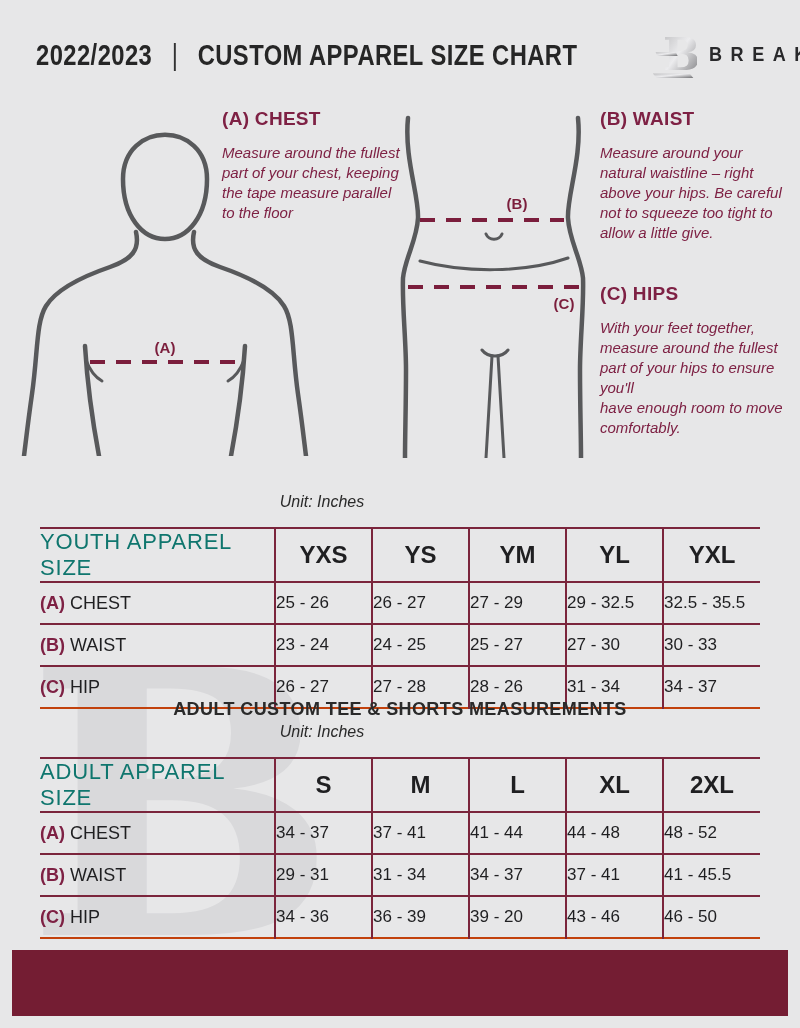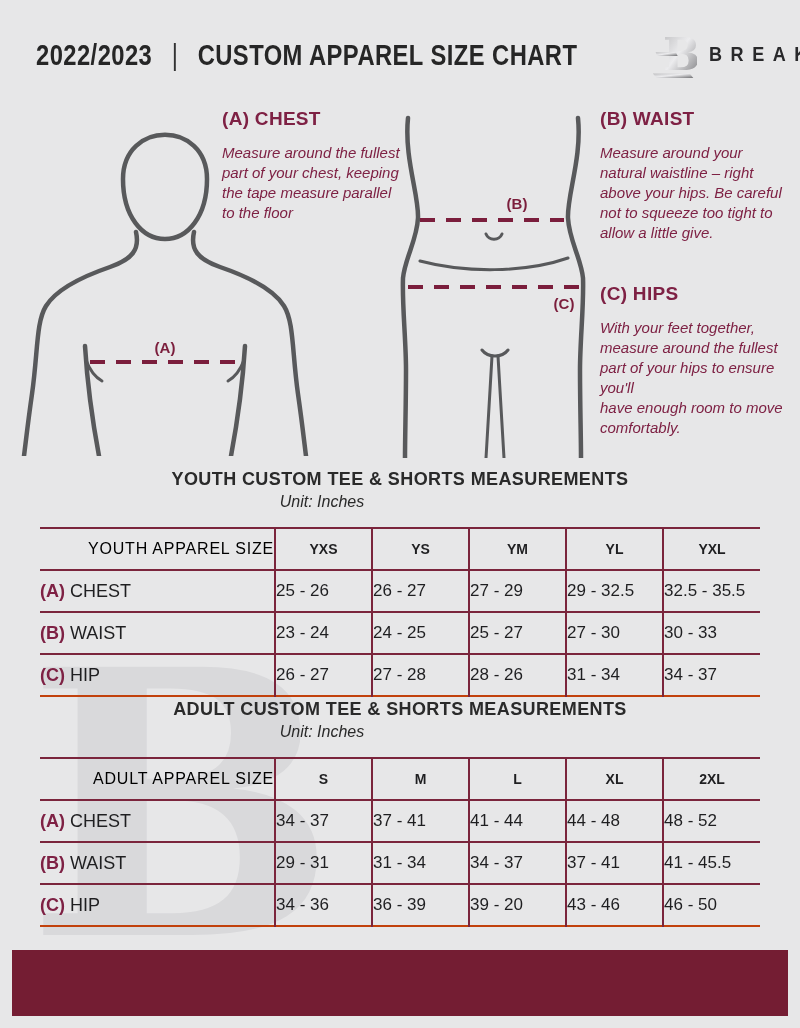--- a/index.html
+++ b/index.html
@@ -52,23 +52,23 @@
   table.size-table { position:absolute; left:40px; width:720px; border-collapse:collapse;
                      table-layout:fixed; z-index:2; background:transparent; }
   .tbl-youth { top:527px; }
   .tbl-adult { top:757px; }
   table.size-table col.c-label { width:235px; }
   table.size-table col.c-size  { width:97px; }
   table.size-table tr { border-top:2px solid #7b253c; }
   table.size-table tbody tr:last-child { border-bottom:2px solid #c2410c; }
   table.size-table th, table.size-table td { height:40px; padding:0; vertical-align:middle; }
   table.size-table th + th, table.size-table td + td { border-left:2px solid #7b253c; }
-  th.lbl-head { text-align:right; padding-left:14px; font-weight:normal;
-                font-size:16px; letter-spacing:0.8px; color:#000000; }
-  th.size-head { text-align:center; font-weight:bold; font-size:14px; color:#1f1f21; }
+  th.lbl-head { text-align:left; padding-left:14px; font-weight:normal;
+                font-size:22px; letter-spacing:0.8px; color:#0f766e; }
+  th.size-head { text-align:center; font-weight:bold; font-size:24px; color:#1f1f21; }
   td.row-label { text-align:left; padding-left:14px; font-size:18px; color:#1f1f21; }
   td.row-label .key { color:#7e2144; font-weight:bold; margin-right:5px; }
   td.val { text-align:left; font-size:17px; color:#1f1f21; }
 
   
   .watermark { position:absolute; left:26px; top:622px; z-index:0;
                font-family:"DejaVu Serif", serif; font-weight:bold;
                font-size:368px; line-height:1; color:#d9d9db; user-select:none; }
   .footer-bar { position:absolute; left:12px; top:950px; width:776px; height:66px;
                 background:#741d33; z-index:3; }
@@ -136,21 +136,20 @@
   <div class="instruction inst-waist">
     <h3>(B) WAIST</h3>
     <p>Measure around your natural waistline – right above your hips. Be careful not to squeeze too tight to allow a little give.</p>
   </div>
   <div class="instruction inst-hips">
     <h3>(C) HIPS</h3>
     <p>With your feet together, measure around the fullest part of your hips to ensure you'll
 have enough room to move comfortably.</p>
   </div>
 
-  <div class="section-title t-youth-title">YOUTH CUSTOM TEE &amp; SHORTS MEASUREMENTS</div>
   <div class="unit-line t-youth-unit">Unit: Inches</div>
 
   <table class="size-table tbl-youth">
     <colgroup>
         <col class="c-label">
         <col class="c-size">
         <col class="c-size">
         <col class="c-size">
         <col class="c-size">
         <col class="c-size">

